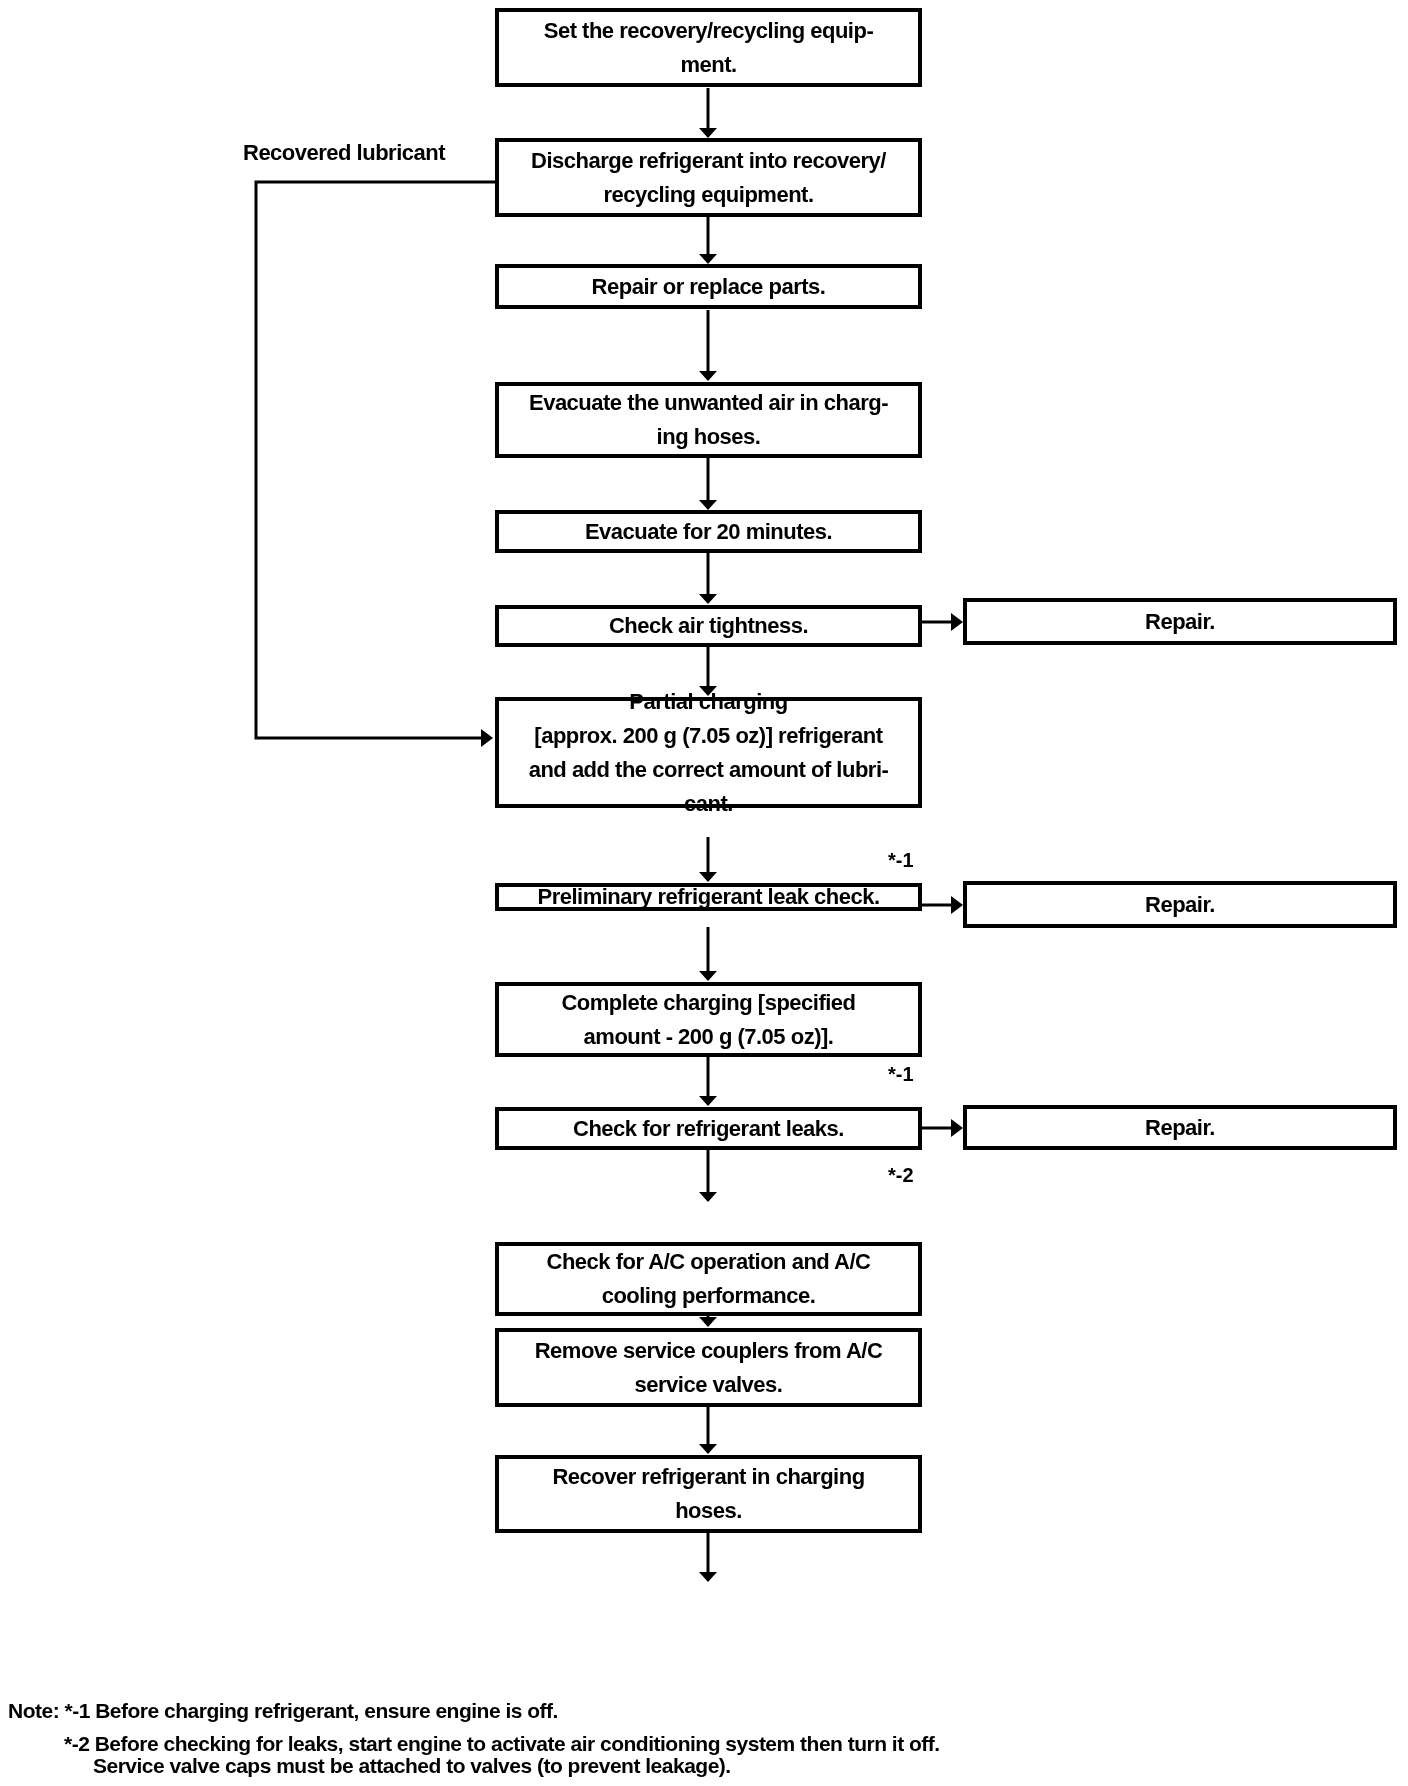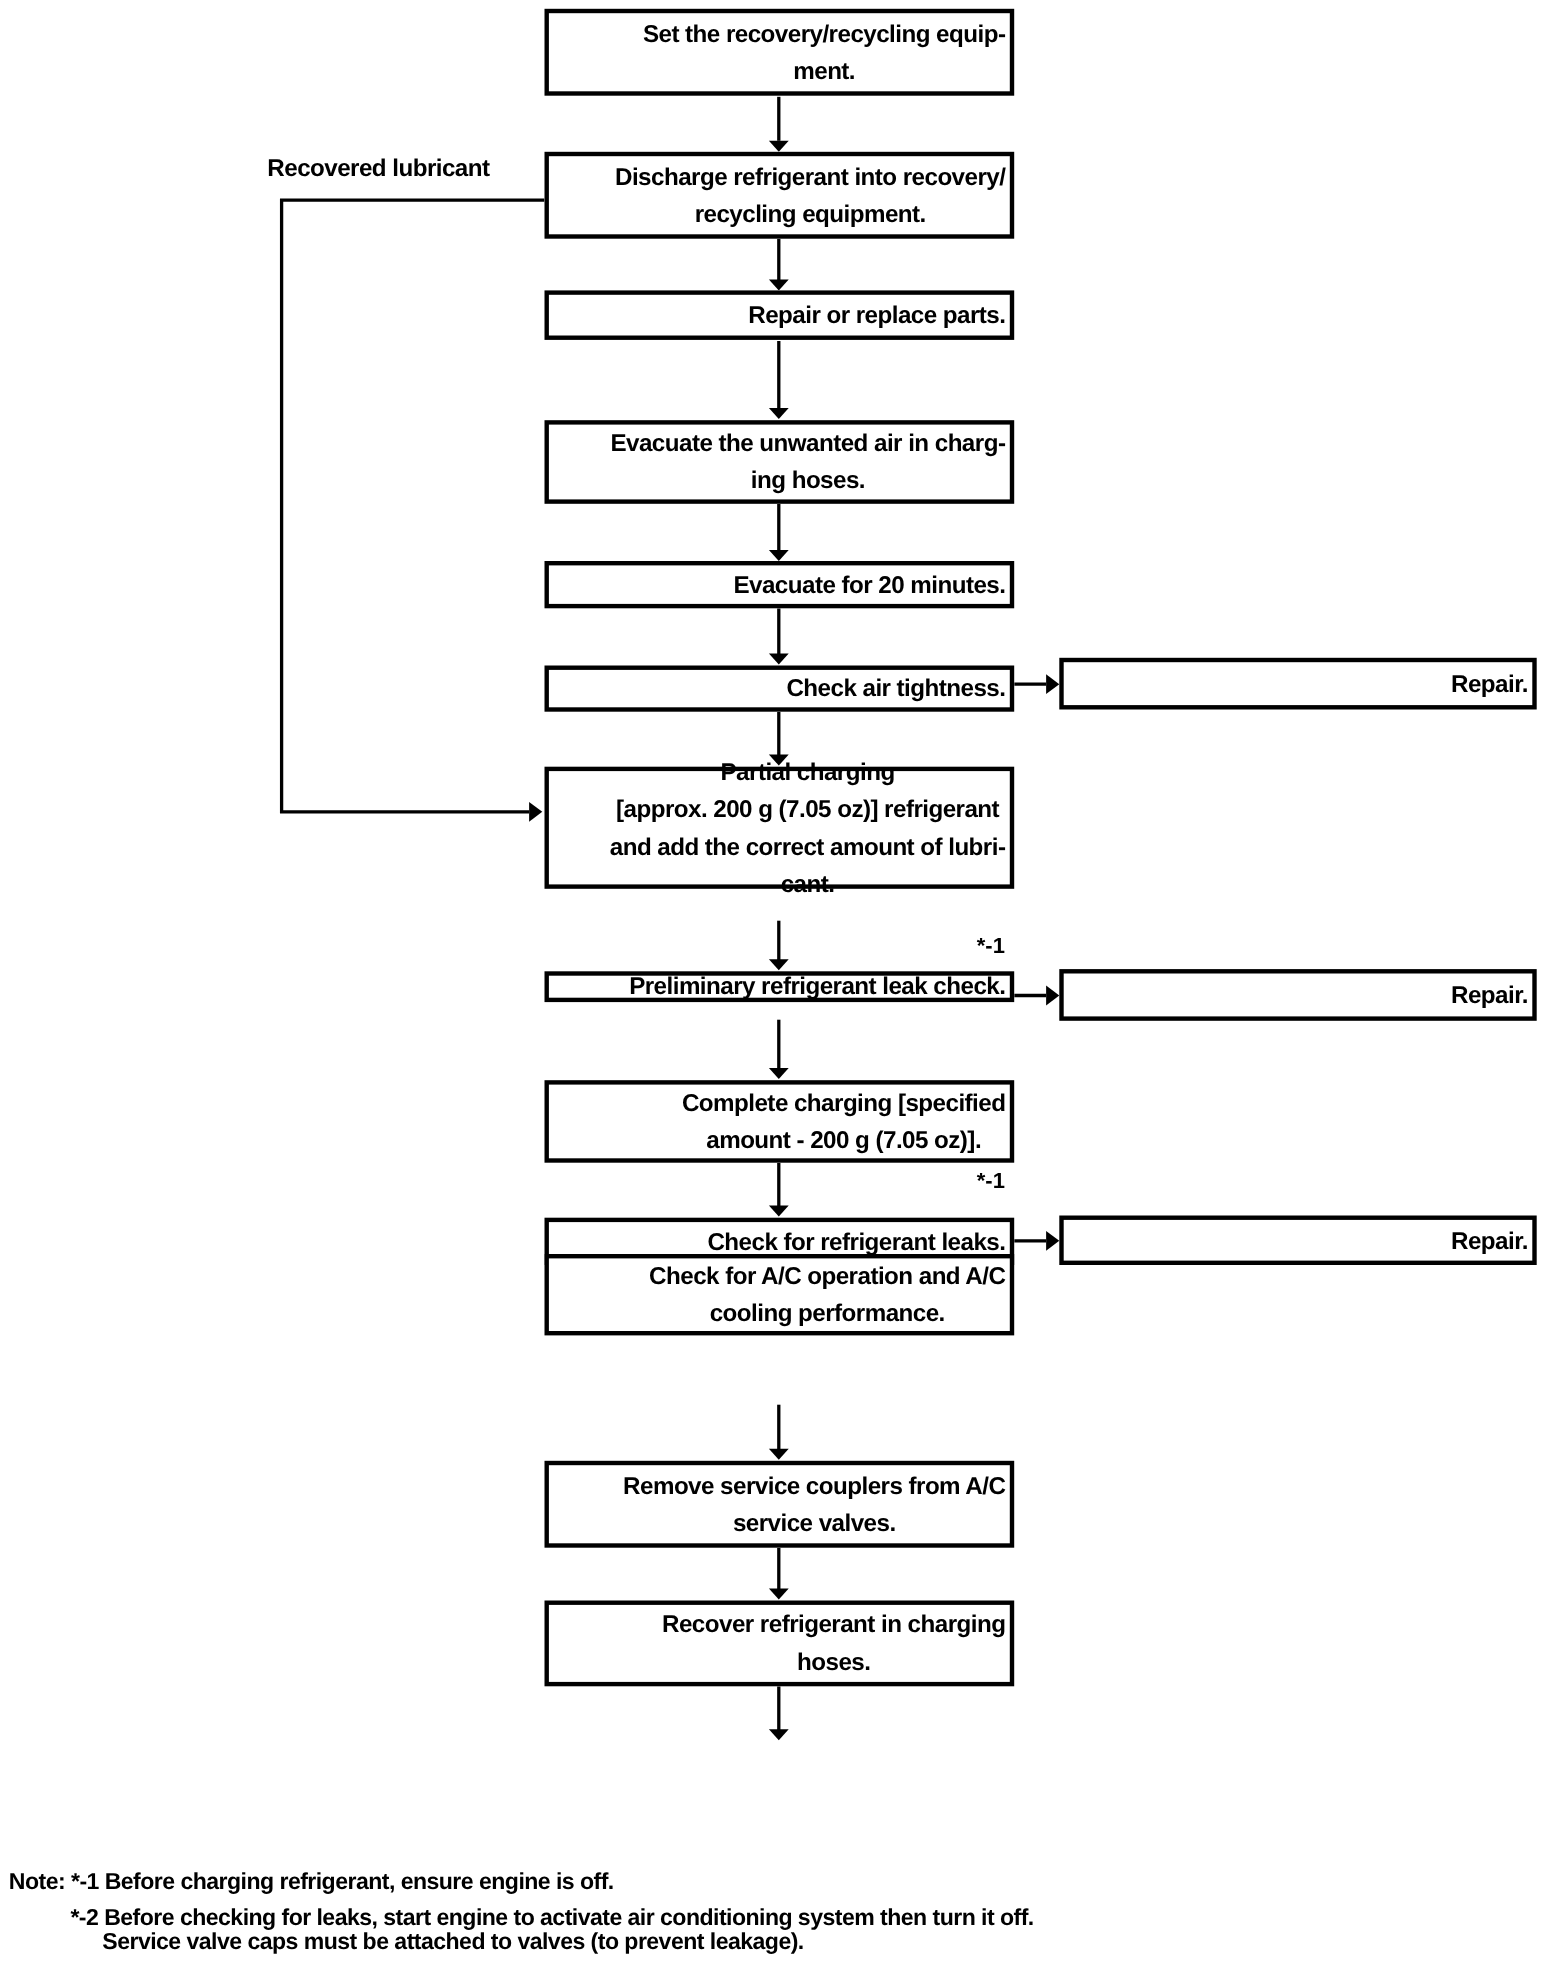--- a/index.html
+++ b/index.html
@@ -12,21 +12,21 @@
     color: #000;
     overflow: hidden;
   }
   .box {
     position: absolute;
     box-sizing: border-box;
     border: 4px solid #000;
     background: #fff;
     display: flex;
     align-items: center;
-    justify-content: flex-end;
+    justify-content: center;
     text-align: center;
     z-index: 2;
   }
   .box-text {
     display: block;
     white-space: pre-line;
     font-weight: bold;
     font-size: 22px;
     line-height: 34px;
     letter-spacing: -0.5px;
@@ -183,21 +183,21 @@
   <div class="box" style="left:495px; top:1107px; width:427px; height:43px">
     <span class="box-text">Check for refrigerant leaks.</span>
   </div>
 
   <div class="box repair" style="left:963px; top:1105px; width:434px; height:45px">
     <span class="box-text">Repair.</span>
   </div>
 
   <div class="marker-label" style="left:888px; top:1164px">*-2</div>
 
-  <div class="box" style="left:495px; top:1140px; width:427px; height:74px">
+  <div class="box" style="left:495px; top:1242px; width:427px; height:74px">
     <span class="box-text">Check for A/C operation and A/C
 cooling performance.</span>
   </div>
 
   <div class="box" style="left:495px; top:1328px; width:427px; height:79px">
     <span class="box-text">Remove service couplers from A/C
 service valves.</span>
   </div>
 
   <div class="box" style="left:495px; top:1455px; width:427px; height:78px">

